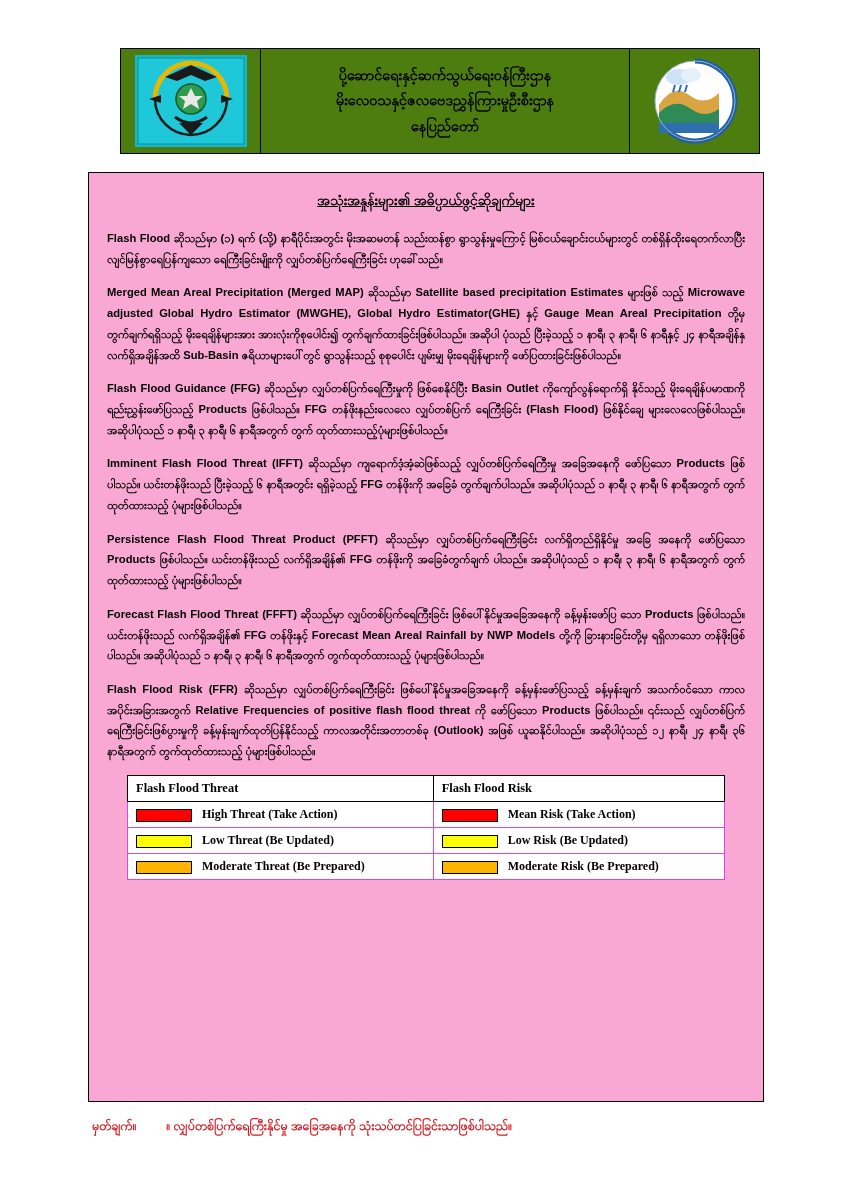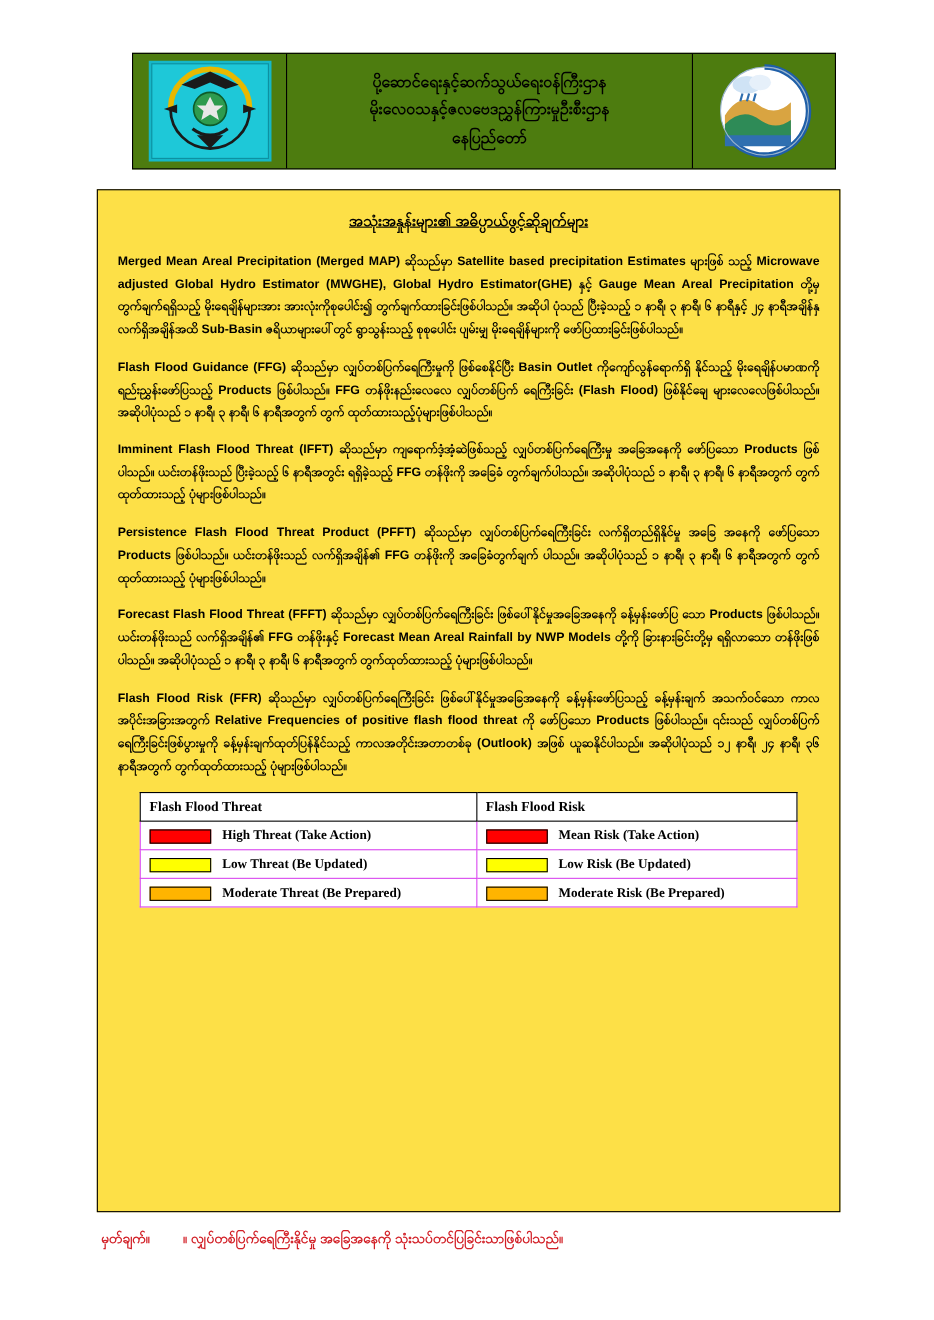--- a/index.html
+++ b/index.html
@@ -73,21 +73,21 @@
   
   .body-box {
     position: absolute;
     left: 88px;
     top: 172px;
     width: 676px;
     height: 930px;
     border: 1px solid #000;
     box-sizing: border-box;
     padding: 14px 18px 10px 18px;
-    background: #fde047;
+    background: #f9a8d4;
     overflow: hidden;
   }
   .doc-title {
     text-align: center;
     font-weight: bold;
     font-size: 14px;
     text-decoration: underline;
     margin: 4px 0 16px 0;
   }
   p.para {
@@ -196,20 +196,21 @@
           <path d="M34 30 l-2 7 M40 30 l-2 7 M46 30 l-2 7" stroke="#2f6fb0" stroke-width="2"></path>
           <circle cx="54" cy="46" r="40" fill="none" stroke="#9ab4cd" stroke-width="1"></circle>
         </svg>
       </span>
     </div>
   </div>
 
   <div class="body-box">
     <div class="doc-title">အသုံးအနှုန်းများ၏ အဓိပ္ပာယ်ဖွင့်ဆိုချက်များ</div>
 
+    <p class="para">Flash Flood ဆိုသည်မှာ (၁) ရက် (သို့) နာရီပိုင်းအတွင်း မိုးအဆမတန် သည်းထန်စွာ ရွာသွန်းမှုကြောင့် မြစ်ငယ်ချောင်းငယ်များတွင် တစ်ရှိန်ထိုးရေတက်လာပြီး လျင်မြန်စွာရေပြန်ကျသော ရေကြီးခြင်းမျိုးကို လျှပ်တစ်ပြက်ရေကြီးခြင်း ဟုခေါ်သည်။</p>
     <p class="para">Merged Mean Areal Precipitation (Merged MAP) ဆိုသည်မှာ Satellite based precipitation Estimates များဖြစ် သည့် Microwave adjusted Global Hydro Estimator (MWGHE), Global Hydro Estimator(GHE) နှင့် Gauge Mean Areal Precipitation တို့မှ တွက်ချက်ရရှိသည့် မိုးရေချိန်များအား အားလုံးကိုစုပေါင်း၍ တွက်ချက်ထားခြင်းဖြစ်ပါသည်။ အဆိုပါ ပုံသည် ပြီးခဲ့သည့် ၁ နာရီ၊ ၃ နာရီ၊ ၆ နာရီနှင့် ၂၄ နာရီအချိန်နှ လက်ရှိအချိန်အထိ Sub-Basin ဇရိယာများပေါ်တွင် ရွာသွန်းသည့် စုစုပေါင်း ပျမ်းမျှ မိုးရေချိန်များကို ဖော်ပြထားခြင်းဖြစ်ပါသည်။</p>
     <p class="para">Flash Flood Guidance (FFG) ဆိုသည်မှာ လျှပ်တစ်ပြက်ရေကြီးမှုကို ဖြစ်စေနိုင်ပြီး Basin Outlet ကိုကျော်လွန်ရောက်ရှိ နိုင်သည့် မိုးရေချိန်ပမာဏကို ရည်းညွှန်းဖော်ပြသည့် Products ဖြစ်ပါသည်။ FFG တန်ဖိုးနည်းလေလေ လျှပ်တစ်ပြက် ရေကြီးခြင်း (Flash Flood) ဖြစ်နိုင်ချေ များလေလေဖြစ်ပါသည်။ အဆိုပါပုံသည် ၁ နာရီ၊ ၃ နာရီ၊ ၆ နာရီအတွက် တွက် ထုတ်ထားသည့်ပုံများဖြစ်ပါသည်။</p>
     <p class="para">Imminent Flash Flood Threat (IFFT) ဆိုသည်မှာ ကျရောက်ဒံ့အံ့ဆဲဖြစ်သည့် လျှပ်တစ်ပြက်ရေကြီးမှု အခြေအနေကို ဖော်ပြသော Products ဖြစ်ပါသည်။ ယင်းတန်ဖိုးသည် ပြီးခဲ့သည့် ၆ နာရီအတွင်း ရရှိခဲ့သည့် FFG တန်ဖိုးကို အခြေခံ တွက်ချက်ပါသည်။ အဆိုပါပုံသည် ၁ နာရီ၊ ၃ နာရီ၊ ၆ နာရီအတွက် တွက်ထုတ်ထားသည့် ပုံများဖြစ်ပါသည်။</p>
     <p class="para">Persistence Flash Flood Threat Product (PFFT) ဆိုသည်မှာ လျှပ်တစ်ပြက်ရေကြီးခြင်း လက်ရှိတည်ရှိနိုင်မှု အခြေ အနေကို ဖော်ပြသော Products ဖြစ်ပါသည်။ ယင်းတန်ဖိုးသည် လက်ရှိအချိန်၏ FFG တန်ဖိုးကို အခြေခံတွက်ချက် ပါသည်။ အဆိုပါပုံသည် ၁ နာရီ၊ ၃ နာရီ၊ ၆ နာရီအတွက် တွက်ထုတ်ထားသည့် ပုံများဖြစ်ပါသည်။</p>
     <p class="para">Forecast Flash Flood Threat (FFFT) ဆိုသည်မှာ လျှပ်တစ်ပြက်ရေကြီးခြင်း ဖြစ်ပေါ်နိုင်မှုအခြေအနေကို ခန့်မှန်းဖော်ပြ သော Products ဖြစ်ပါသည်။ ယင်းတန်ဖိုးသည် လက်ရှိအချိန်၏ FFG တန်ဖိုးနှင့် Forecast Mean Areal Rainfall by NWP Models တို့ကို ခြားနားခြင်းတို့မှ ရရှိလာသော တန်ဖိုးဖြစ်ပါသည်။ အဆိုပါပုံသည် ၁ နာရီ၊ ၃ နာရီ၊ ၆ နာရီအတွက် တွက်ထုတ်ထားသည့် ပုံများဖြစ်ပါသည်။</p>
     <p class="para">Flash Flood Risk (FFR) ဆိုသည်မှာ လျှပ်တစ်ပြက်ရေကြီးခြင်း ဖြစ်ပေါ်နိုင်မှုအခြေအနေကို ခန့်မှန်းဖော်ပြသည့် ခန့်မှန်းချက် အသက်ဝင်သော ကာလအပိုင်းအခြားအတွက် Relative Frequencies of positive flash flood threat ကို ဖော်ပြသော Products ဖြစ်ပါသည်။ ၎င်းသည် လျှပ်တစ်ပြက်ရေကြီးခြင်းဖြစ်ပွားမှုကို ခန့်မှန်းချက်ထုတ်ပြန်နိုင်သည့် ကာလအတိုင်းအတာတစ်ခု (Outlook) အဖြစ် ယူဆနိုင်ပါသည်။ အဆိုပါပုံသည် ၁၂ နာရီ၊ ၂၄ နာရီ၊ ၃၆ နာရီအတွက် တွက်ထုတ်ထားသည့် ပုံများဖြစ်ပါသည်။</p>
 
     <table class="legend-table">
       <thead>
         <tr>

